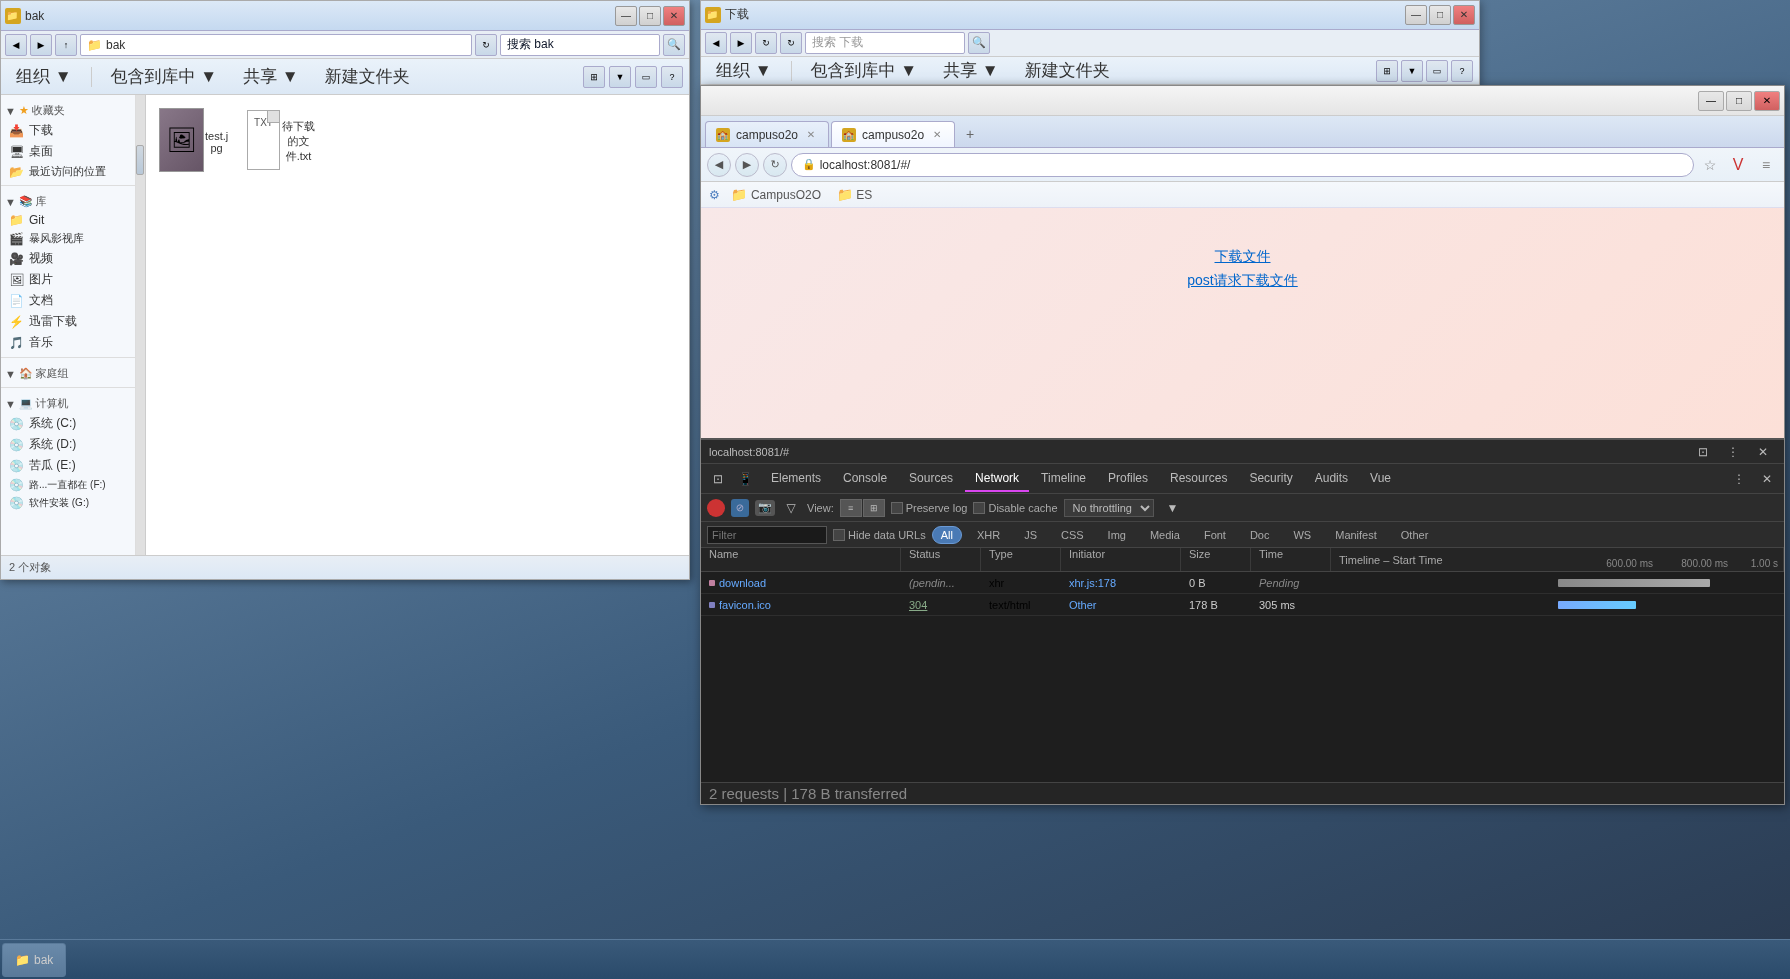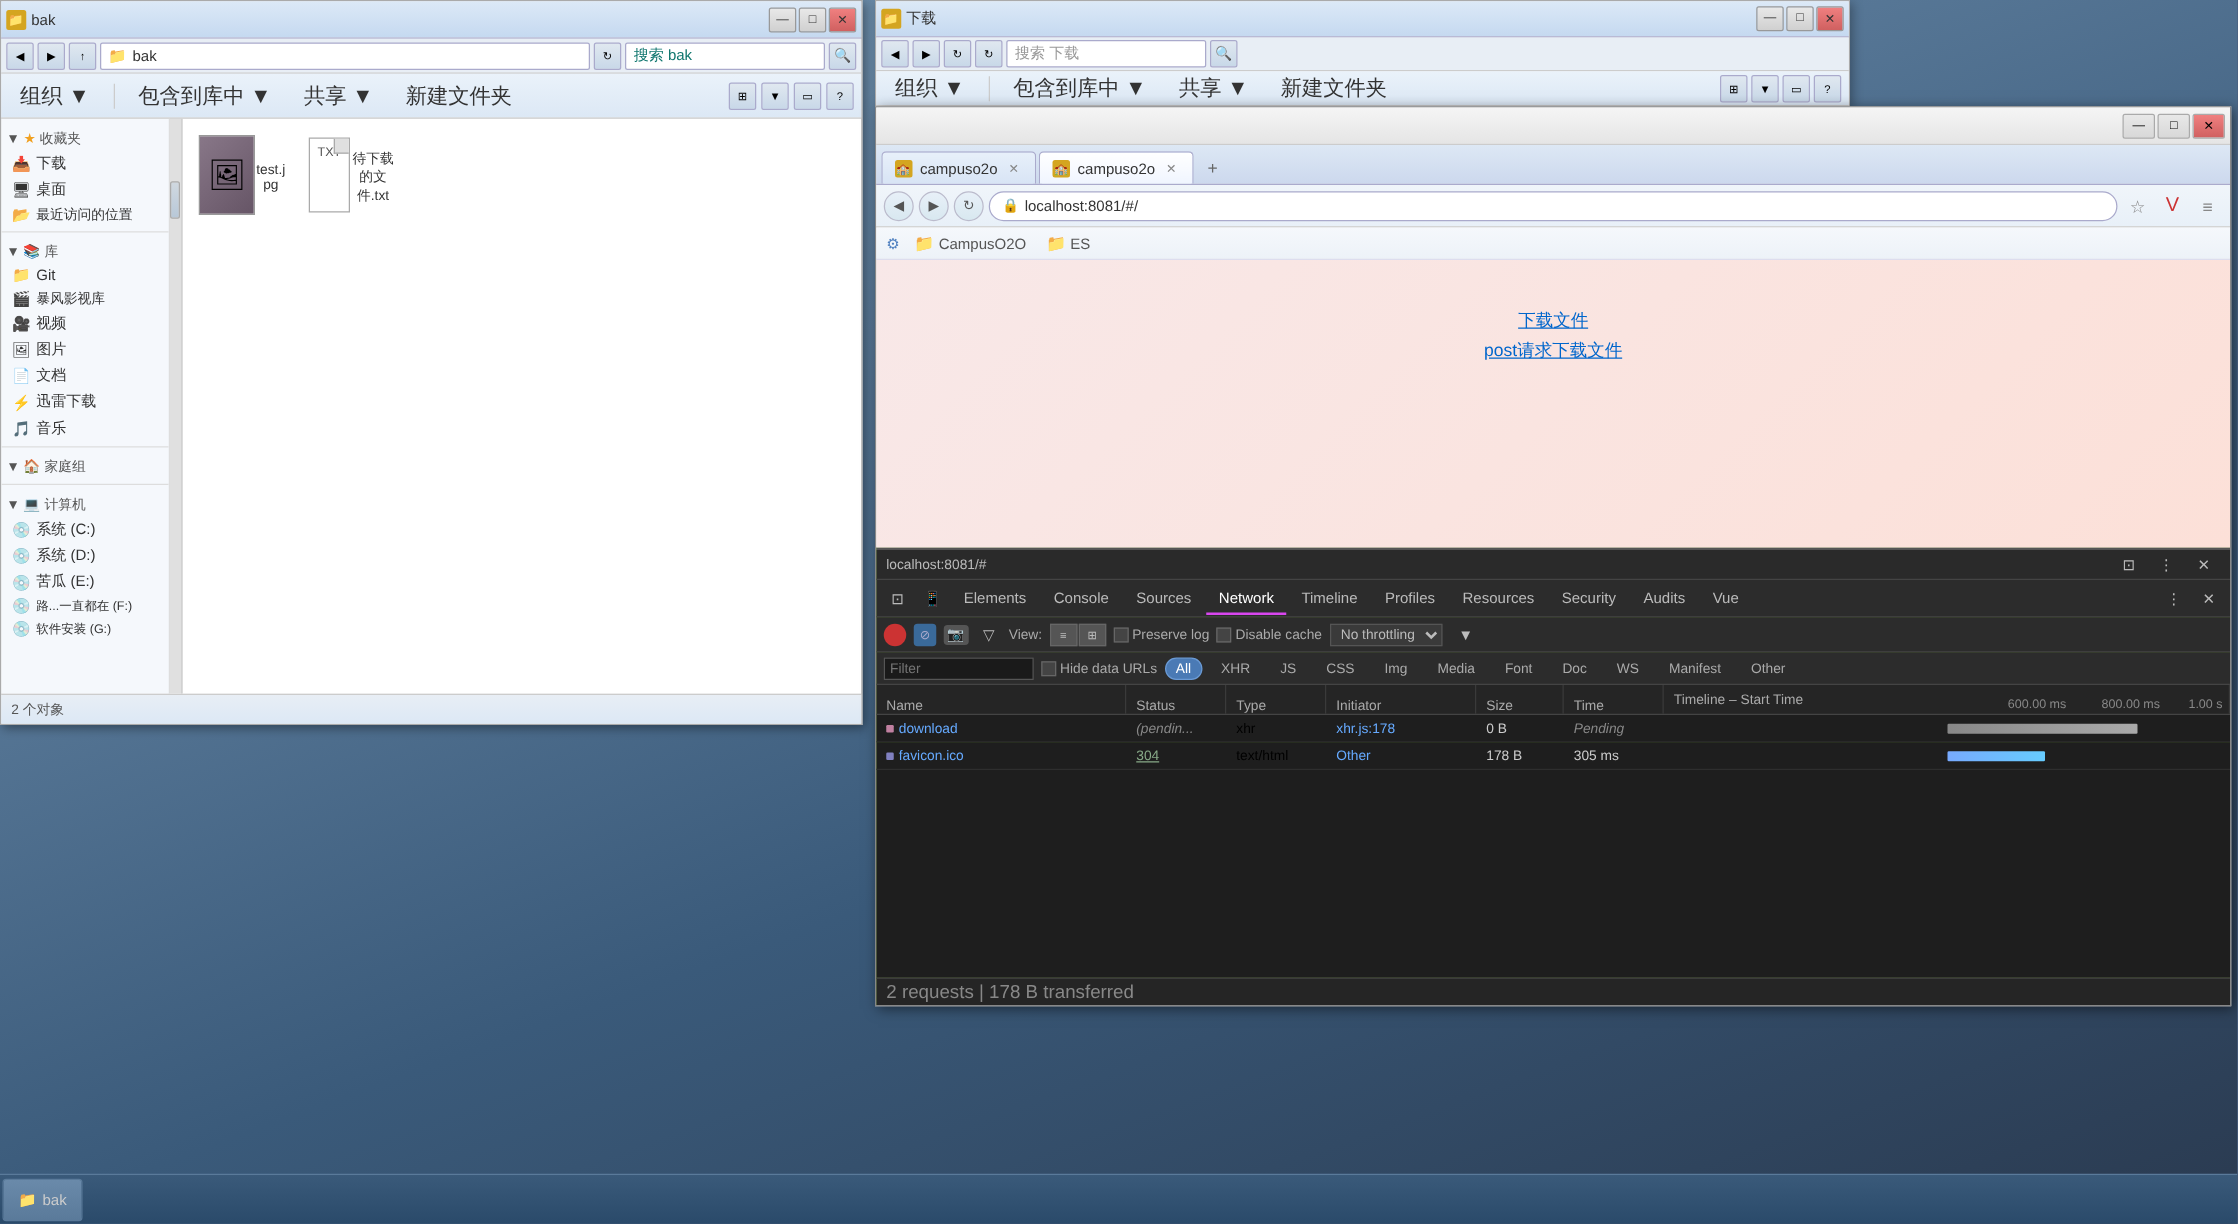--- a/index.html
+++ b/index.html
@@ -438,21 +438,21 @@
       color: #0066cc;
       font-size: 14px;
       text-decoration: underline;
       cursor: pointer;
       margin-bottom: 6px;
     }
 
     
     .devtools-panel {
       flex: 1;
-      background: #4d7c0f;
+      background: #4c1d95;
       display: flex;
       flex-direction: column;
       border-top: 2px solid #555;
     }
 
     
     .devtools-location {
       height: 24px;
       background: #2a2a2a;
       display: flex;
@@ -639,21 +639,21 @@
       font-size: 11px;
       color: #aaa;
     }
     .net-col {
       padding: 0 8px;
       overflow: hidden;
       white-space: nowrap;
       border-right: 1px solid #3a3a3a;
       height: 100%;
       display: flex;
-      align-items: flex-end;
+      align-items: flex-start;
     }
     .net-col-name { width: 200px; }
     .net-col-status { width: 80px; }
     .net-col-type { width: 80px; }
     .net-col-initiator { width: 120px; }
     .net-col-size { width: 70px; }
     .net-col-time { width: 80px; }
     .net-col-timeline { flex: 1; position: relative; }
 
     
@@ -798,21 +798,21 @@
   <div class="address-bar">
     <div class="nav-btn">◀</div>
     <div class="nav-btn">▶</div>
     <div class="nav-btn">↑</div>
     <div class="address-input">
       <span style="margin-right:4px;color:#d4a520;">📁</span>
       <span>bak</span>
     </div>
     <div class="nav-btn">↻</div>
     <div class="search-box">
-      <span style="color:#0f766e;">搜索 bak</span>
+      <span style="color:#0f172a;">搜索 bak</span>
     </div>
     <div class="search-icon-btn">🔍</div>
   </div>
 
   <div class="toolbar">
     <button class="toolbar-btn">组织 ▼</button>
     <div class="toolbar-sep"></div>
     <button class="toolbar-btn">包含到库中 ▼</button>
     <button class="toolbar-btn">共享 ▼</button>
     <button class="toolbar-btn">新建文件夹</button>

